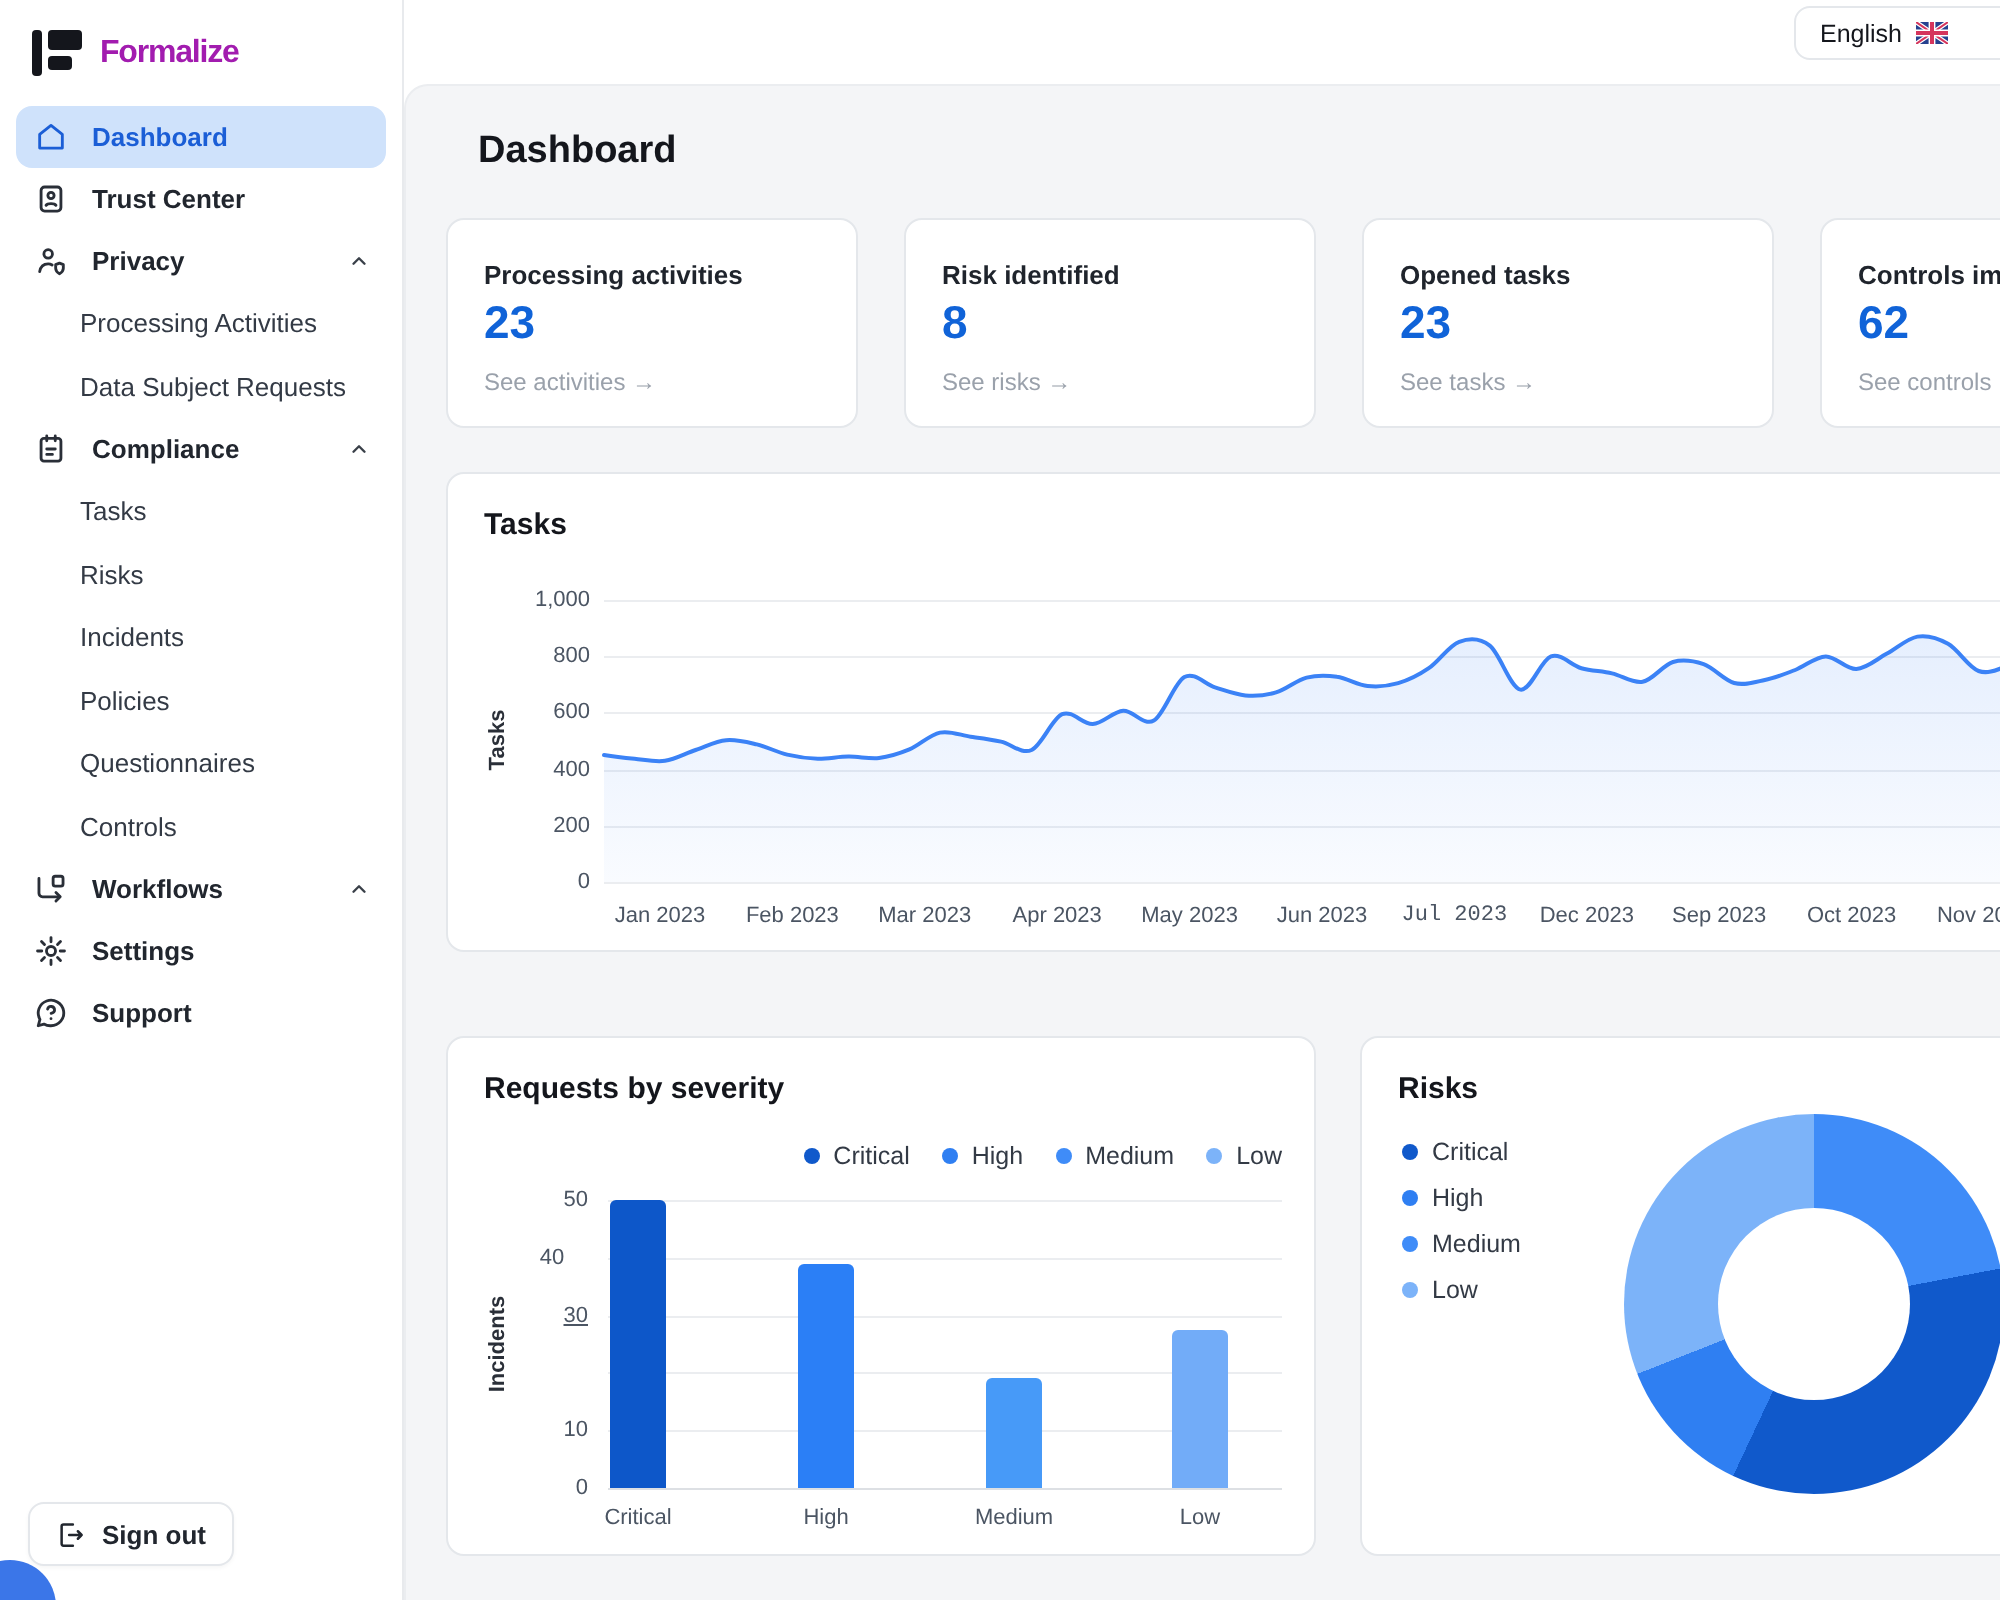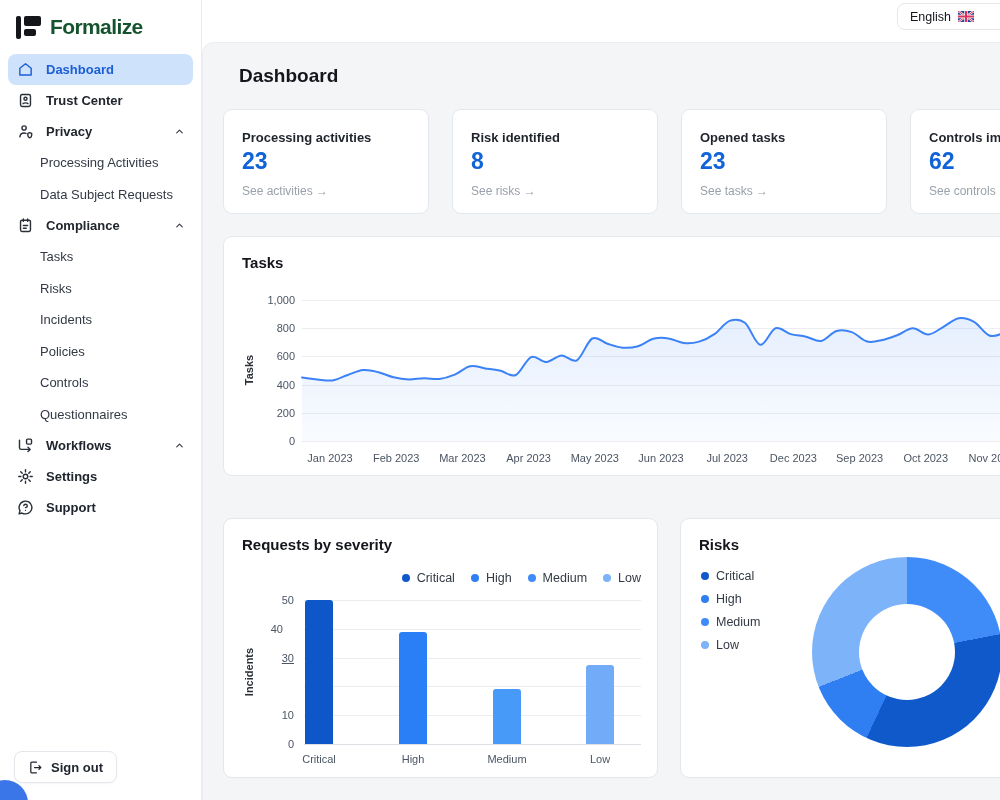--- a/index.html
+++ b/index.html
@@ -8,21 +8,21 @@
   svg{display:block;}
   
   .sidebar{position:absolute;left:0;top:0;width:202px;height:800px;background:#fff;
            border-right:1px solid #e8eaed;box-sizing:border-box;z-index:5;}
   .logo-row{display:flex;align-items:center;gap:9px;padding:15px 16px 15px 16px;}
   .logo-mark{width:25px;height:23px;position:relative;}
   .logo-mark i{position:absolute;background:#14161c;border-radius:2px;}
   .logo-mark .b1{left:0;top:0;width:5px;height:23px;}
   .logo-mark .b2{left:8px;top:0;width:17px;height:10px;}
   .logo-mark .b3{left:8px;top:13px;width:12px;height:7px;}
-  .logo-text{font-size:21px;font-weight:800;letter-spacing:-0.6px;color:#14532d;}
+  .logo-text{font-size:16px;font-weight:800;letter-spacing:-0.6px;color:#a21caf;}
   .nav{padding:0 8px;}
   .nav-item{height:31px;border-radius:8px;display:flex;align-items:center;gap:11px;
             padding:0 8px;font-size:13px;font-weight:700;color:#21262e;cursor:pointer;}
   .nav-item .icn{width:19px;height:19px;display:flex;align-items:center;justify-content:center;color:#2a2f38;}
   .nav-item.active{background:#cfe2fb;color:#1b5ed6;}
   .nav-item.active .icn{color:#1b5ed6;}
   .chev{margin-left:auto;color:#3a4049;display:flex;}
   .nav-sub{height:31.5px;display:flex;align-items:center;padding-left:32px;font-size:13px;
            font-weight:400;color:#333a45;cursor:pointer;}
   .signout{position:absolute;left:14px;top:751px;height:30px;padding:0 13px;background:#fff;
@@ -137,24 +137,24 @@
     <div class="nav-sub">
         <span>Risks</span>
       </div>
     <div class="nav-sub">
         <span>Incidents</span>
       </div>
     <div class="nav-sub">
         <span>Policies</span>
       </div>
     <div class="nav-sub">
+        <span>Questionnaires</span>
+      </div>
+    <div class="nav-sub">
         <span>Controls</span>
-      </div>
-    <div class="nav-sub">
-        <span>Questionnaires</span>
       </div>
     <div class="nav-item">
       <span class="icn">
         <svg width="17" height="17" viewBox="0 0 24 24" fill="none" stroke="currentColor" stroke-width="2" stroke-linecap="round" stroke-linejoin="round">
             <rect x="13.5" y="3" width="7" height="7" rx="1.5"></rect>
             <path d="M3.5 4.5V15a2.5 2.5 0 0 0 2.5 2.5h12"></path>
             <path d="M15.5 14.5l3 3-3 3"></path>
           </svg>
       </span>
       <span>Workflows</span>
@@ -248,21 +248,21 @@
         <div class="gridline" style="left: 78px; width: 840px; top: 91.2px;"></div>
         <div class="tick-y" style="left: 16px; width: 55px; top: 85.2px;">800</div>
         <div class="gridline" style="left: 78px; width: 840px; top: 63px;"></div>
         <div class="tick-y" style="left: 16px; width: 55px; top: 57px;">1,000</div>
         <div class="tick-x" style="left: 73px; width: 66px; top: 215px;">Jan 2023</div>
         <div class="tick-x" style="left: 139.2px; width: 66px; top: 215px;">Feb 2023</div>
         <div class="tick-x" style="left: 205.4px; width: 66px; top: 215px;">Mar 2023</div>
         <div class="tick-x" style="left: 271.6px; width: 66px; top: 215px;">Apr 2023</div>
         <div class="tick-x" style="left: 337.8px; width: 66px; top: 215px;">May 2023</div>
         <div class="tick-x" style="left: 404px; width: 66px; top: 215px;">Jun 2023</div>
-        <div class="tick-x" style="left: 470.2px; width: 66px; top: 215px;">Jul 2023</div>
+        <div class="tick-x" style="left: 470.2px; width: 66px; top: 215px; font-family: Liberation Mono, monospace;">Jul 2023</div>
         <div class="tick-x" style="left: 536.4px; width: 66px; top: 215px;">Dec 2023</div>
         <div class="tick-x" style="left: 602.6px; width: 66px; top: 215px;">Sep 2023</div>
         <div class="tick-x" style="left: 668.8px; width: 66px; top: 215px;">Oct 2023</div>
         <div class="tick-x" style="left: 735px; width: 66px; top: 215px;">Nov 2023</div>
         <svg width="840" height="141" viewBox="0 0 840 141" style="position: absolute; left: 78px; top: 63px; overflow: visible;">
           <defs>
             <linearGradient id="areaGrad" x1="0" y1="0" x2="0" y2="1">
               <stop offset="0%" stop-color="#3b82f6" stop-opacity="0.13"></stop>
               <stop offset="100%" stop-color="#3b82f6" stop-opacity="0.03"></stop>
             </linearGradient>
@@ -295,21 +295,21 @@
         </div>
   <div class="gridline" style="left: 80px; width: 337px; top: 225px; background: rgb(221, 224, 228);"></div>
         <div class="tick-y" style="left: 30px; width: 40px; top: 219px;">0</div>
         <div class="gridline" style="left: 80px; width: 337px; top: 196.2px; background: rgb(235, 237, 240);"></div>
         <div class="tick-y" style="left: 30px; width: 40px; top: 190.2px;">10</div>
         <div class="gridline" style="left: 80px; width: 337px; top: 167.4px; background: rgb(235, 237, 240);"></div>
         <div class="tick-y" style="left: 30px; width: 40px; top: 161.4px; padding-left: 24px;">20</div>
         <div class="gridline" style="left: 80px; width: 337px; top: 138.6px; background: rgb(235, 237, 240);"></div>
         <div class="tick-y" style="left: 30px; width: 40px; top: 132.6px; text-decoration: underline;">30</div>
         <div class="gridline" style="left: 80px; width: 337px; top: 109.8px; background: rgb(235, 237, 240);"></div>
-        <div class="tick-y" style="left: 19px; width: 40px; top: 103.8px;">40</div>
+        <div class="tick-y" style="left: 32px; width: 40px; top: 103.8px; text-align: center;">40</div>
         <div class="gridline" style="left: 80px; width: 337px; top: 81px; background: rgb(235, 237, 240);"></div>
         <div class="tick-y" style="left: 30px; width: 40px; top: 75px;">50</div>
         <div class="bar" title="Critical" style="left: 81px; width: 28px; top: 81px; height: 144px; background: rgb(13, 87, 201);"></div>
         <div class="tick-x" style="left: 60px; width: 70px; top: 234px;">Critical</div>
         <div class="bar" title="High" style="left: 175px; width: 28px; top: 112.68px; height: 112.32px; background: rgb(43, 127, 246);"></div>
         <div class="tick-x" style="left: 154px; width: 70px; top: 234px;">High</div>
         <div class="bar" title="Medium" style="left: 269px; width: 28px; top: 170.28px; height: 54.72px; background: rgb(71, 154, 248);"></div>
         <div class="tick-x" style="left: 248px; width: 70px; top: 234px;">Medium</div>
         <div class="bar" title="Low" style="left: 362px; width: 28px; top: 145.8px; height: 79.2px; background: rgb(114, 172, 248);"></div>
         <div class="tick-x" style="left: 341px; width: 70px; top: 234px;">Low</div>

